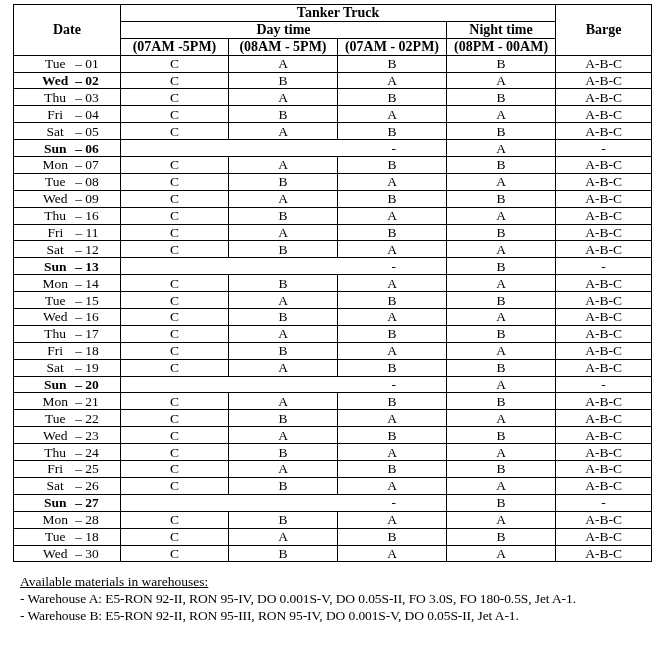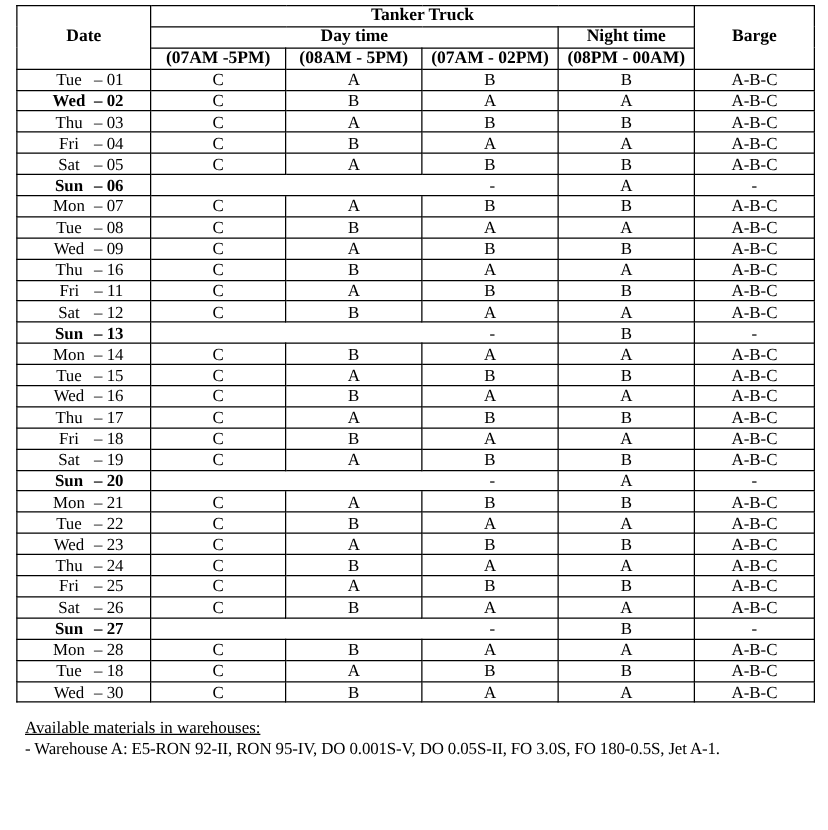--- a/index.html
+++ b/index.html
@@ -299,13 +299,14 @@
         <td class="c">A</td>
         <td class="c">A</td>
         <td class="c">A-B-C</td>
       </tr>
     </tbody>
 </table>
 
 <div class="notes">
   <div class="title">Available materials in warehouses:</div>
   <div class="line">- Warehouse A: E5-RON 92-II, RON 95-IV, DO 0.001S-V, DO 0.05S-II, FO 3.0S, FO 180-0.5S, Jet A-1.</div>
+  <div class="line">- Warehouse B: E5-RON 92-II, RON 95-III, RON 95-IV, DO 0.001S-V, DO 0.05S-II, Jet A-1.</div>
 </div>
 
 </body></html>

